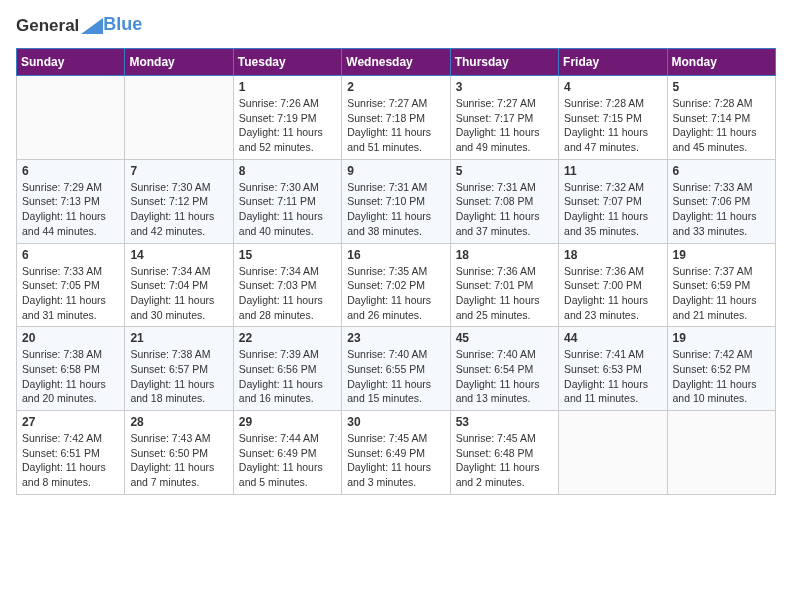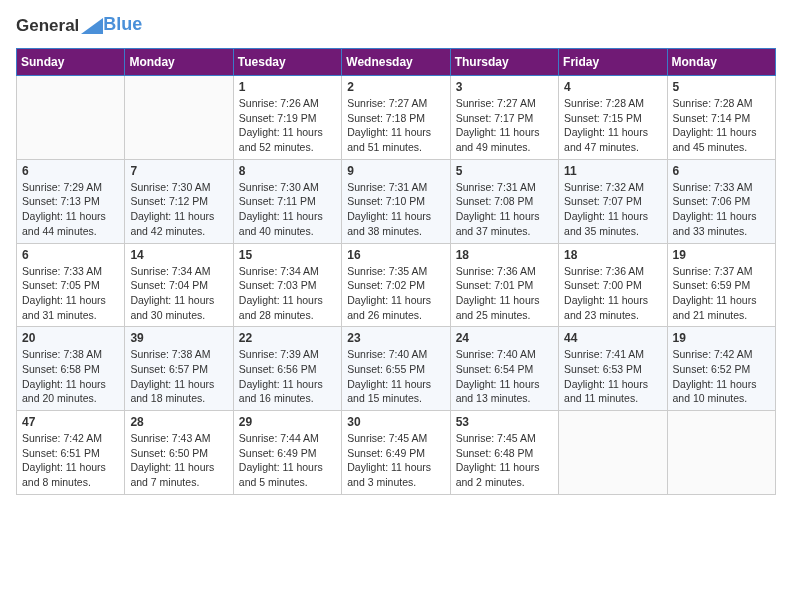--- a/index.html
+++ b/index.html
@@ -193,47 +193,47 @@
           <div class="day-number">19</div>
           <div class="day-info">Sunrise: 7:37 AM<br>Sunset: 6:59 PM<br>Daylight: 11 hours and 21 minutes.</div>
         </td>
       </tr>
       <tr>
         <td>
           <div class="day-number">20</div>
           <div class="day-info">Sunrise: 7:38 AM<br>Sunset: 6:58 PM<br>Daylight: 11 hours and 20 minutes.</div>
         </td>
         <td>
-          <div class="day-number">39</div>
+          <div class="day-number">21</div>
           <div class="day-info">Sunrise: 7:38 AM<br>Sunset: 6:57 PM<br>Daylight: 11 hours and 18 minutes.</div>
         </td>
         <td>
           <div class="day-number">22</div>
           <div class="day-info">Sunrise: 7:39 AM<br>Sunset: 6:56 PM<br>Daylight: 11 hours and 16 minutes.</div>
         </td>
         <td>
           <div class="day-number">23</div>
           <div class="day-info">Sunrise: 7:40 AM<br>Sunset: 6:55 PM<br>Daylight: 11 hours and 15 minutes.</div>
         </td>
         <td>
-          <div class="day-number">24</div>
+          <div class="day-number">45</div>
           <div class="day-info">Sunrise: 7:40 AM<br>Sunset: 6:54 PM<br>Daylight: 11 hours and 13 minutes.</div>
         </td>
         <td>
           <div class="day-number">44</div>
           <div class="day-info">Sunrise: 7:41 AM<br>Sunset: 6:53 PM<br>Daylight: 11 hours and 11 minutes.</div>
         </td>
         <td>
           <div class="day-number">19</div>
           <div class="day-info">Sunrise: 7:42 AM<br>Sunset: 6:52 PM<br>Daylight: 11 hours and 10 minutes.</div>
         </td>
       </tr>
       <tr>
         <td>
-          <div class="day-number">47</div>
+          <div class="day-number">27</div>
           <div class="day-info">Sunrise: 7:42 AM<br>Sunset: 6:51 PM<br>Daylight: 11 hours and 8 minutes.</div>
         </td>
         <td>
           <div class="day-number">28</div>
           <div class="day-info">Sunrise: 7:43 AM<br>Sunset: 6:50 PM<br>Daylight: 11 hours and 7 minutes.</div>
         </td>
         <td>
           <div class="day-number">29</div>
           <div class="day-info">Sunrise: 7:44 AM<br>Sunset: 6:49 PM<br>Daylight: 11 hours and 5 minutes.</div>
         </td>

